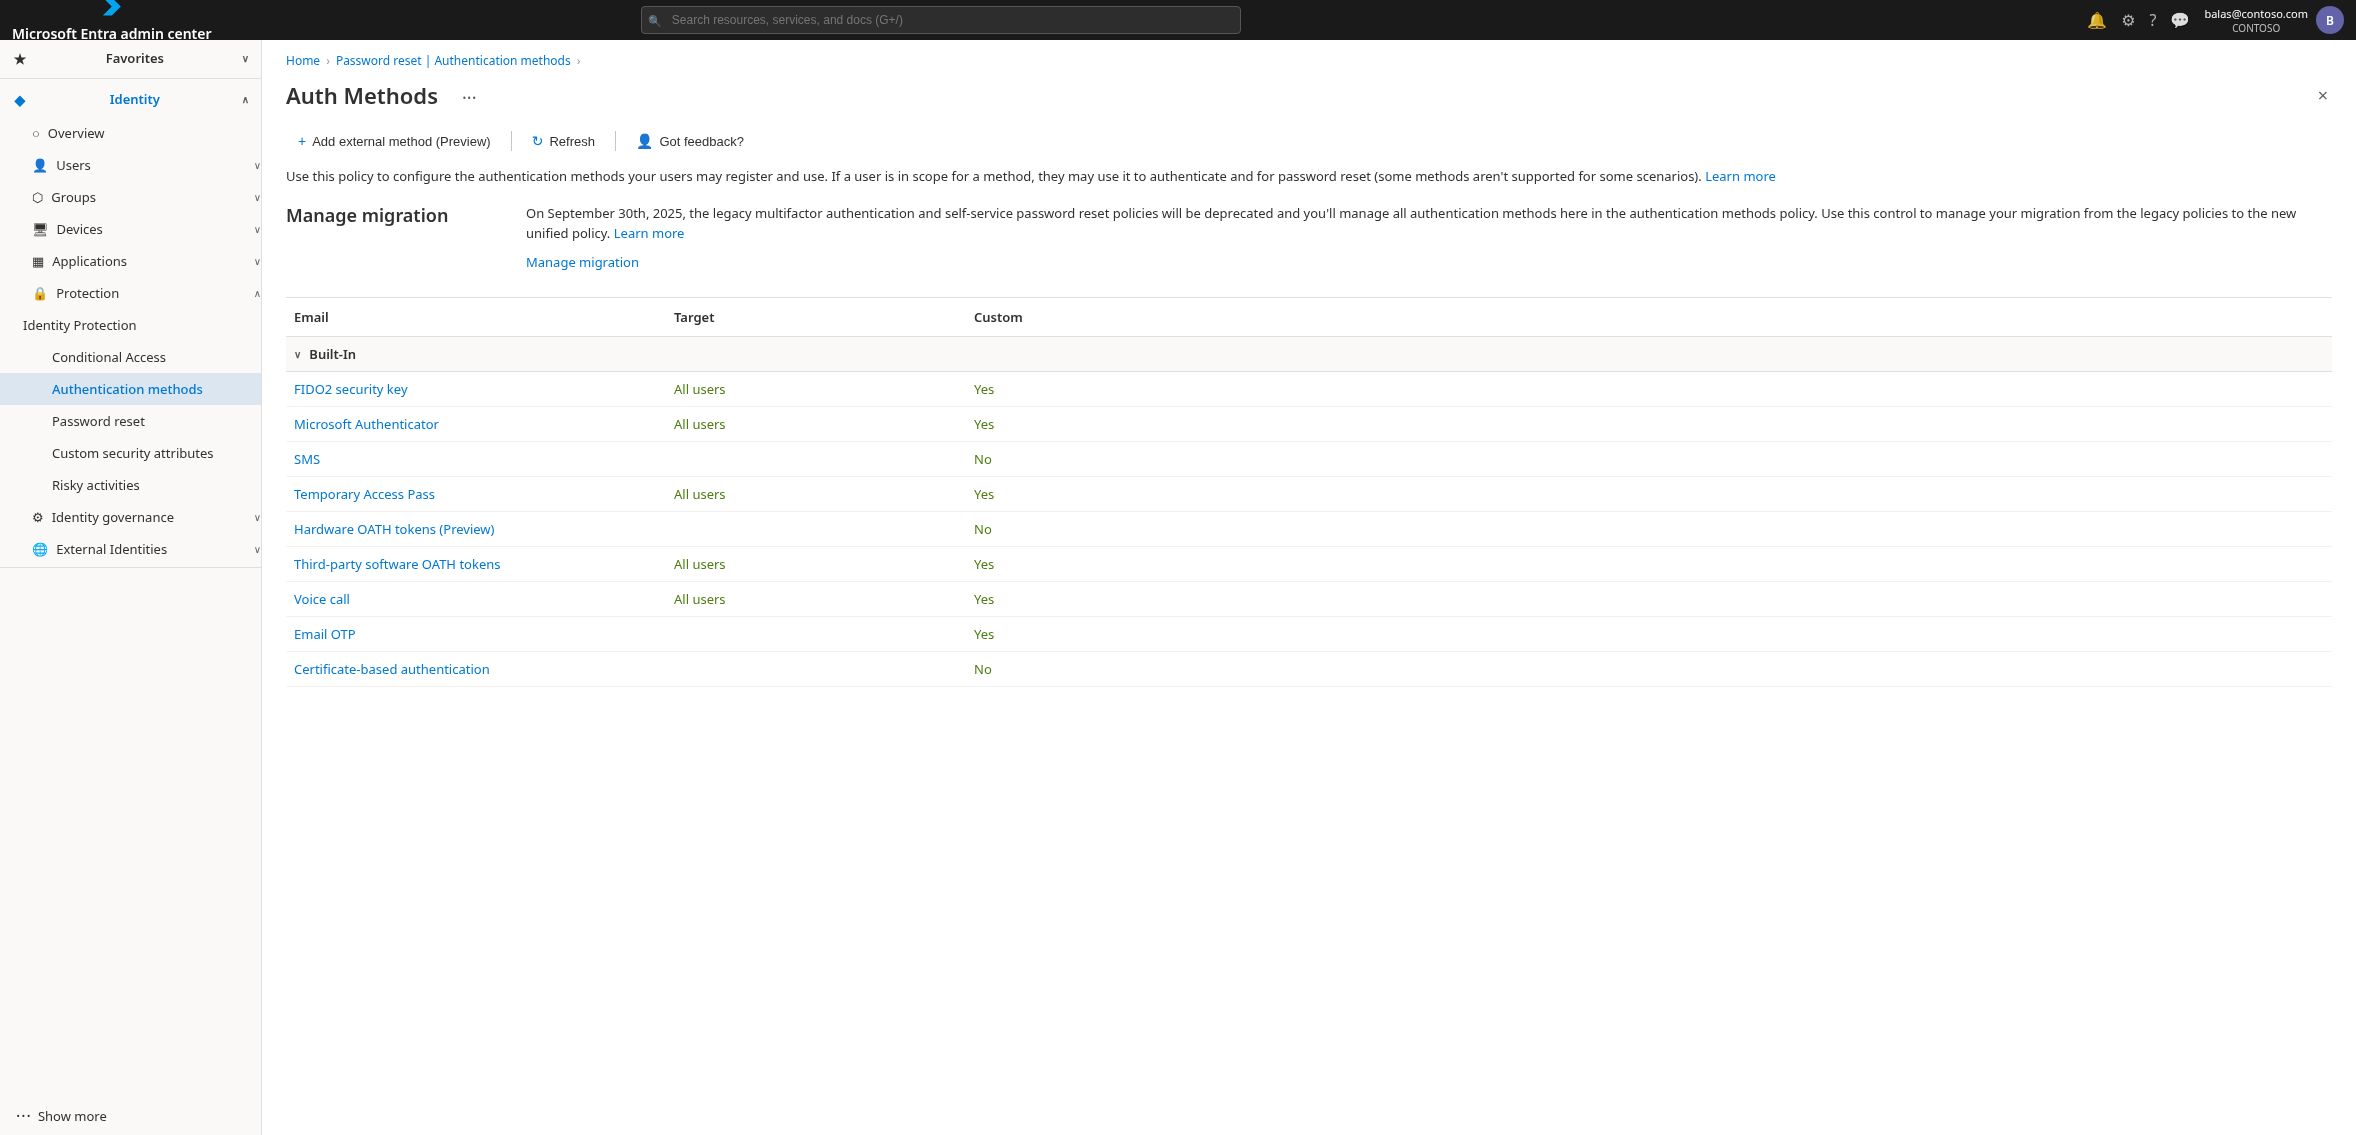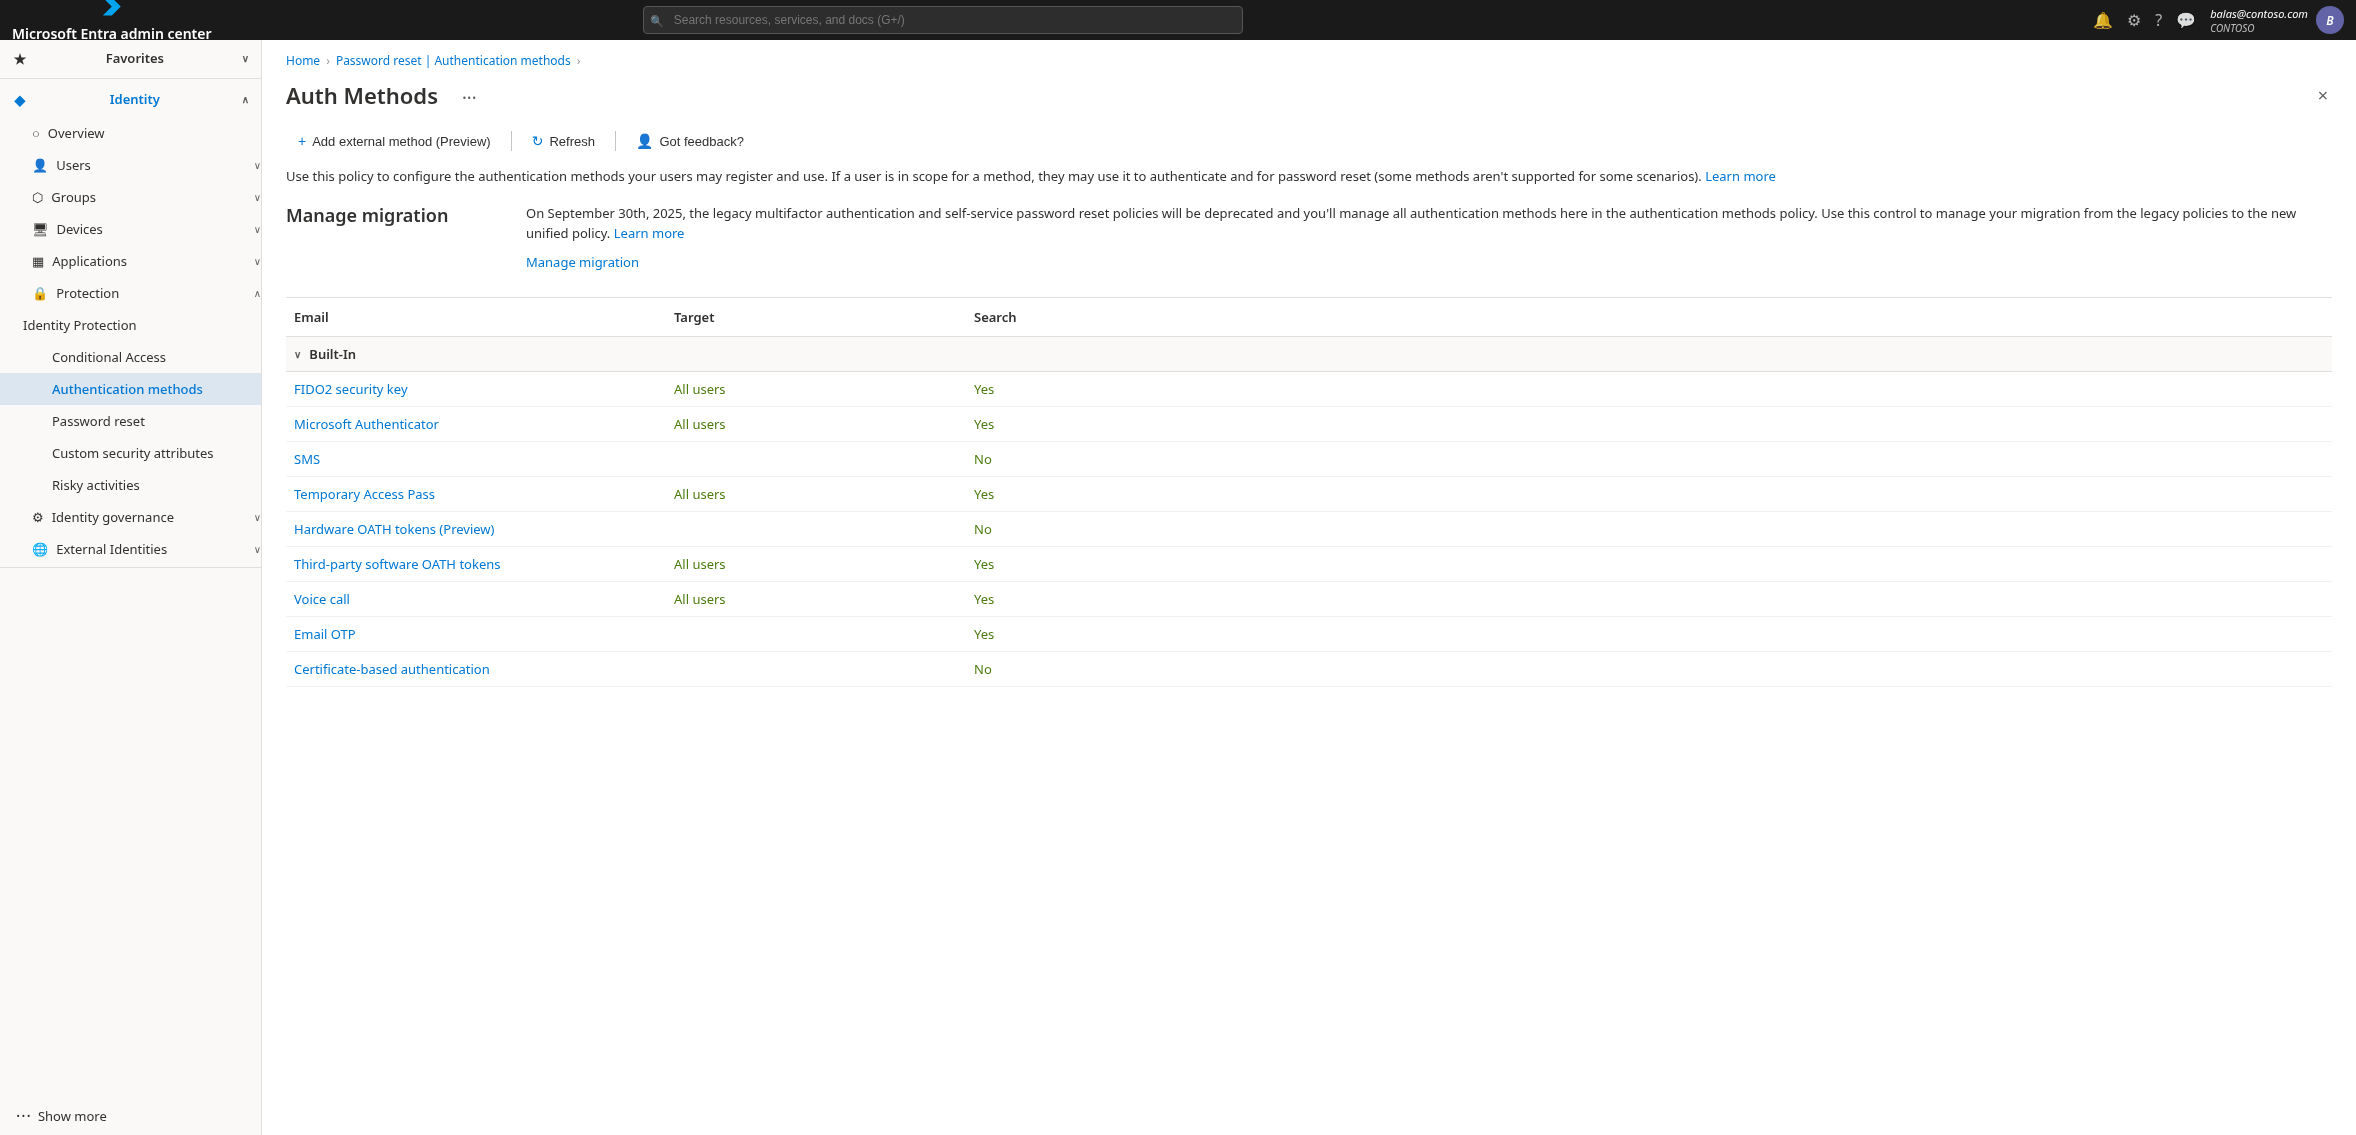--- a/index.html
+++ b/index.html
@@ -71,22 +71,21 @@
       cursor: pointer;
       font-size: 16px;
       opacity: 0.85;
     }
     .user-info {
       display: flex;
       align-items: center;
       gap: 8px;
       color: white;
       font-size: 11px;
-      text-align: left;
-      font-style: italic;
+      text-align: center;
     }
     .user-avatar {
       width: 28px;
       height: 28px;
       border-radius: 50%;
       background: #6264a7;
       display: flex;
       align-items: center;
       justify-content: center;
       font-size: 12px;
@@ -488,21 +487,21 @@
         <a> Learn more</a>
         <a class="migration-link">Manage migration</a>
       </div>
     </div>
 
     <div class="methods-table">
 
       <div class="table-header">
         <div class="table-header-cell">Email</div>
         <div class="table-header-cell">Target</div>
-        <div class="table-header-cell">Search</div>
+        <div class="table-header-cell">Custom</div>
       </div>
 
       <div class="table-group-row">
         <span class="table-group-chevron">∨</span>
         <span>Built-In</span>
       </div>
 
       <div class="table-row">
         <div class="table-cell link">FIDO2 security key</div>
         <div class="table-cell">All users</div>

